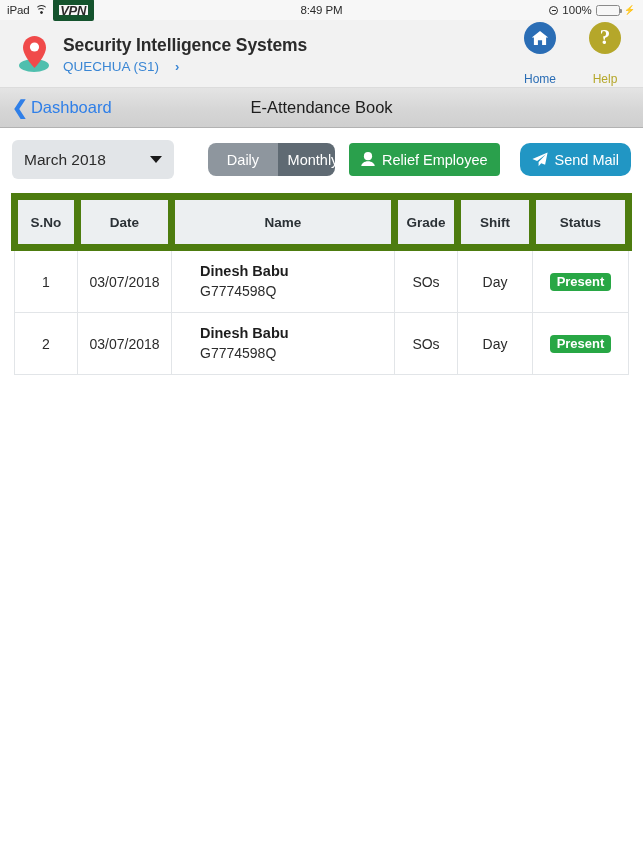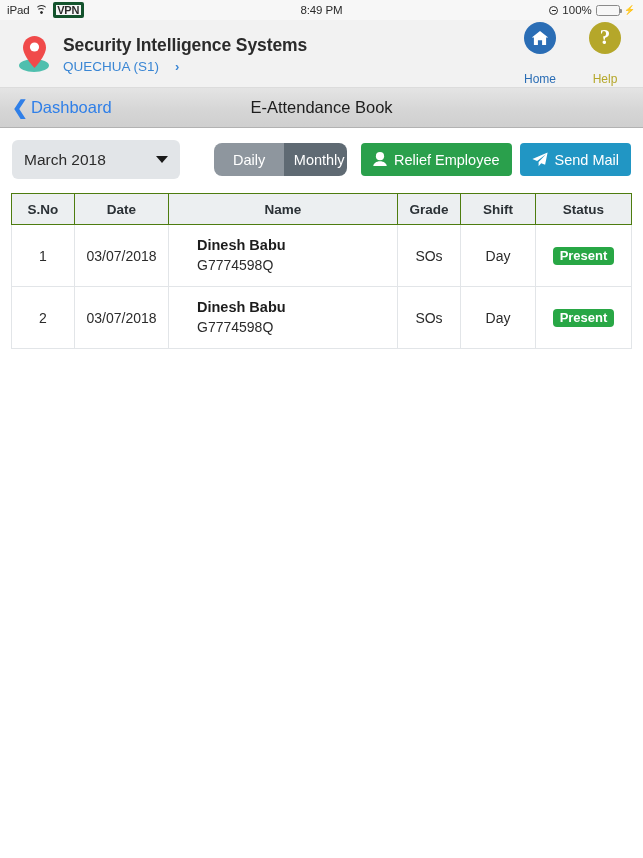--- a/index.html
+++ b/index.html
@@ -21,23 +21,23 @@
   }
   .sb-left { display: flex; align-items: center; gap: 5px; }
   .sb-device { font-size: 11.5px; letter-spacing: -0.1px; }
   .wifi-icon { display:inline-block; width: 13px; height: 10px; position: relative; }
   .wifi-icon i { position:absolute; border: 1.6px solid #2b2b2b; border-bottom-color: transparent;
       border-left-color: transparent; border-right-color: transparent; border-radius: 50%; left:50%; }
   .wifi-icon i:nth-child(1){ width:13px;height:13px;margin-left:-6.5px;top:0;}
   .wifi-icon i:nth-child(2){ width:8px;height:8px;margin-left:-4px;top:2.5px;}
   .wifi-icon i:nth-child(3){ width:3px;height:3px;margin-left:-1.5px;top:5.5px;border-bottom-color:#2b2b2b;border-left-color:#2b2b2b;border-right-color:#2b2b2b;background:#2b2b2b;border-radius:50%;}
   .vpn-badge {
-    border: 3px solid #14532d; border-radius: 2px;
-    font-size: 11px; line-height: 9px; padding: 0.5px 1.5px;
-    letter-spacing: -0.2px; font-weight: 700;
+    border: 6px solid #14532d; border-radius: 2px;
+    font-size: 13px; line-height: 9px; padding: 0.5px 1.5px;
+    letter-spacing: -0.2px; font-weight: 700; font-style: italic;
   }
   .sb-center {
     position: absolute; left: 0; right: 0; text-align: center;
     font-size: 11.5px; font-weight: 400; letter-spacing: -0.1px;
   }
   .sb-right { margin-left: auto; display: flex; align-items: center; gap: 4px; z-index:2; }
   .loc-icon { width: 9px; height: 9px; border: 1.3px solid #2b2b2b; border-radius: 50%; position: relative; }
   .loc-icon::after { content:""; position:absolute; left:1.7px; top:3px; width:4px; height:1.3px; background:#2b2b2b; }
   .batt-pct { font-size: 11.5px; }
   .batt { width: 24px; height: 11px; border: 1px solid #8b8b8b; border-radius: 2.5px; padding: 1px; position: relative; }
@@ -99,29 +99,29 @@
     padding: 0 16px; font-size: 14.5px; color: #ffffff; background: #8e969e; min-width: 70px;
   }
   .seg.active { background: #5f6a73; }
 
   .btn {
     display: inline-flex; align-items: center; gap: 7px; height: 33px;
     border-radius: 4px; color: #fff; font-size: 14.5px; padding: 0 12px;
     white-space: nowrap;
   }
   .btn.relief { background: #2aa04c; margin-left: 14px; }
-  .btn.mail { background: #2196c4; margin-left: 8px; }
+  .btn.mail { background: #2196c4; margin-left: 20px; border-radius: 10px; }
   .ico { display:inline-flex; align-items:center; }
 
   
   .table-wrap { padding: 14px 11px 0 11px; }
   table { width: 100%; border-collapse: collapse; table-layout: fixed; }
   thead th {
     background: #eceff1; color: #2b3136; font-size: 13.5px; font-weight: 700;
-    height: 31px; border: 1px solid #4d7c0f; text-align: center; padding: 0 4px;
+    height: 51px; border: 7px solid #4d7c0f; text-align: center; padding: 0 4px;
   }
   tbody td {
     border: 1px solid #e2e5e8; font-size: 14px; color: #2b2b2b;
     text-align: center; padding: 11px 6px; vertical-align: middle; background: #fff;
   }
   tbody td.name-cell { text-align: left; padding-left: 28px; }
   .emp-name { font-weight: 700; font-size: 14.5px; color: #1d1d1d; line-height: 19px; }
   .emp-id { font-size: 14px; color: #2b2b2b; line-height: 20px; }
   .badge {
     display: inline-block; background: #28a745; color: #fff;

